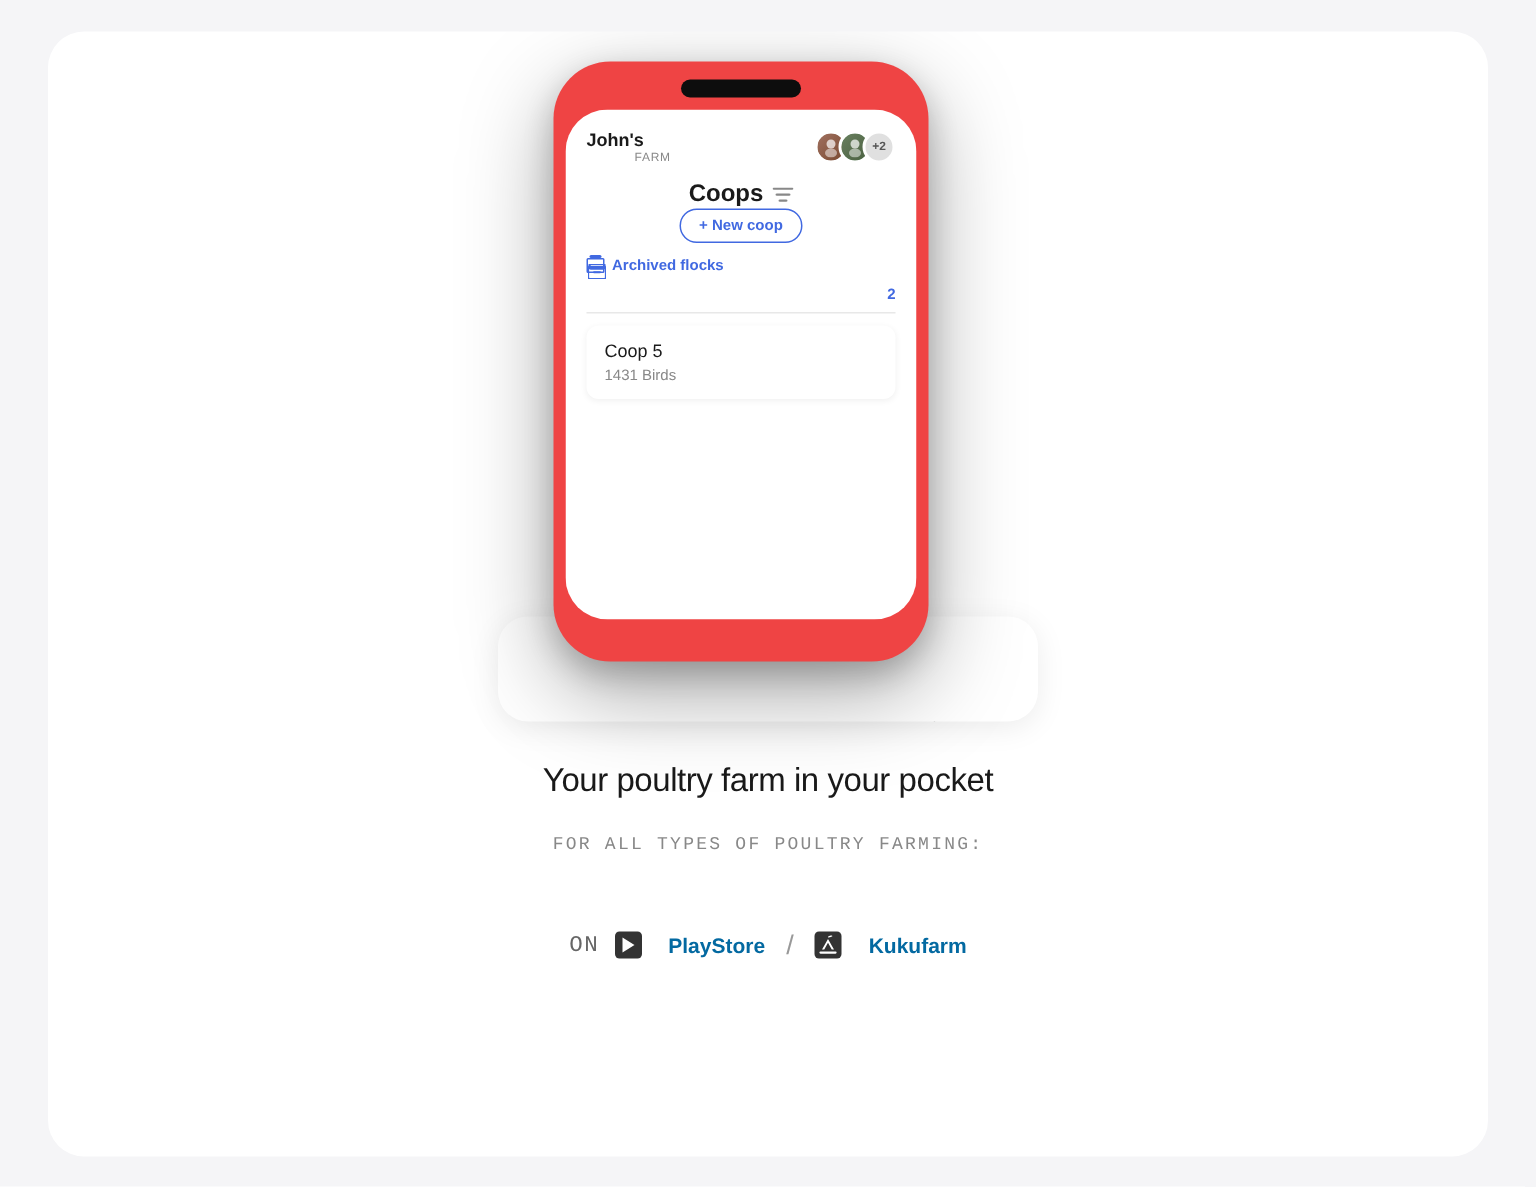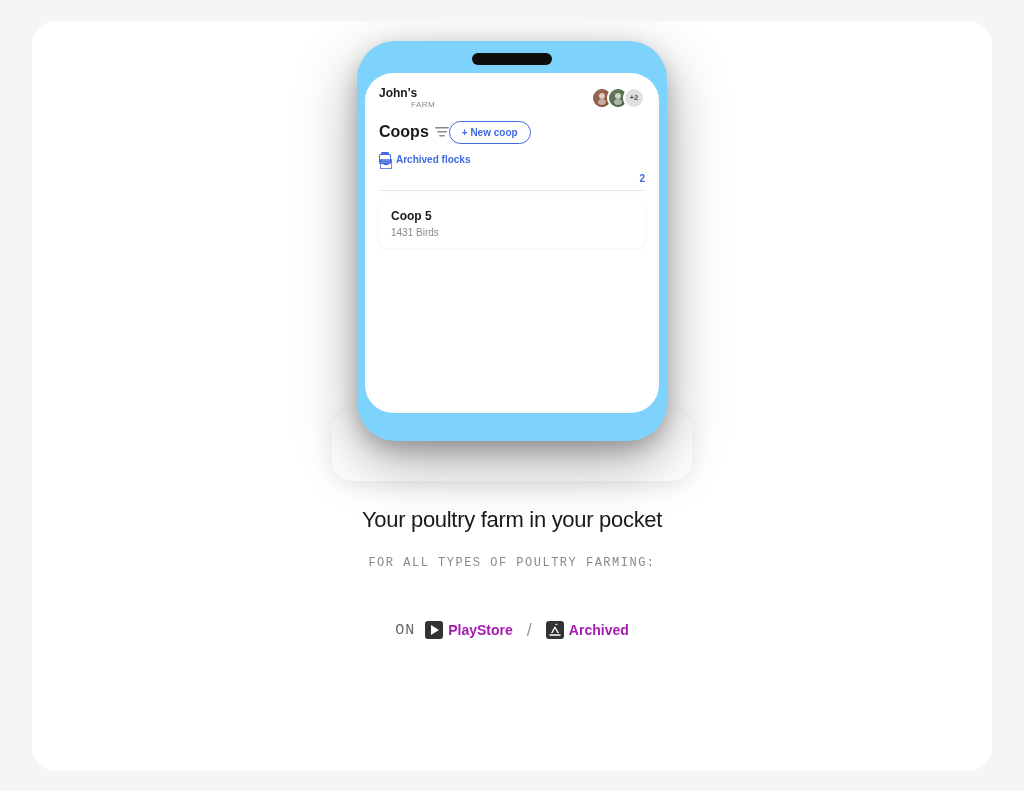--- a/index.html
+++ b/index.html
@@ -44,24 +44,24 @@
     .phone-wrapper {
       position: relative;
       width: 310px;
       height: 420px;
     }
 
     
     .phone-body {
       position: absolute;
       top: 0;
-      left: 0;
-      width: 310px;
+      left: 12px;
+      width: 250px;
       height: 400px;
-      background: #7dd3fc;
+      background: #ef4444;
       border-radius: 38px;
       box-shadow: 0 20px 60px rgba(0,0,0,0.35), 0 8px 20px rgba(0,0,0,0.2);
       z-index: 2;
     }
 
     
     .phone-notch {
       position: absolute;
       top: 12px;
       left: 50%;
@@ -176,23 +176,24 @@
       align-items: center;
       justify-content: center;
     }
 
     .avatar-1 { background: linear-gradient(135deg, #a0735a, #7a5040); }
     .avatar-2 { background: linear-gradient(135deg, #6b8e6b, #4a7a4a); }
 
     
     .coops-header {
       display: flex;
-      justify-content: flex-start;
+      justify-content: center;
       align-items: center;
       margin-bottom: 10px;
+      flex-direction: column;
     }
 
     .coops-title-row {
       display: flex;
       align-items: center;
       gap: 6px;
     }
 
     .coops-title {
       font-size: 16px;
@@ -277,21 +278,21 @@
     
     .coop-card {
       background: #fff;
       border-radius: 8px;
       padding: 10px 12px;
       box-shadow: 0 1px 4px rgba(0,0,0,0.06);
     }
 
     .coop-name {
       font-size: 12px;
-      font-weight: 700;
+      font-weight: 400;
       color: #1a1a1a;
       margin-bottom: 4px;
     }
 
     .coop-birds {
       font-size: 10px;
       color: #888;
     }
 
     
@@ -345,24 +346,24 @@
       font-weight: 500;
       color: #666;
       letter-spacing: 1px;
       text-transform: uppercase;
       font-family: 'Courier New', monospace;
     }
 
     .store-badge {
       display: flex;
       align-items: center;
-      gap: 5px;
+      gap: 18px;
       font-size: 14px;
       font-weight: 700;
-      color: #a21caf;
+      color: #0369a1;
       text-align: center;
     }
 
     .store-divider {
       color: #999;
       font-size: 18px;
       margin: 0 4px;
     }
 
     .store-icon {
@@ -493,19 +494,19 @@
       <span class="store-divider">/</span>
 
       <div class="store-badge">
         <div class="store-icon">
           <svg width="12" height="14" viewBox="0 0 12 14" fill="none">
             <path d="M6 1.5 C6 1.5 7.5 0 9 1 C9 1 8 2 6 2 Z" fill="white"></path>
             <path d="M2 10 L6 3 L10 10 L8.5 10 L6 5.5 L3.5 10 Z" fill="white"></path>
             <path d="M1 12 L11 12" stroke="white" stroke-width="1.5" stroke-linecap="round"></path>
           </svg>
         </div>
-        <span>Archived</span>
+        <span>Kukufarm</span>
       </div>
     </div>
 
   </div>
 
 </div>
 
 </body></html>

